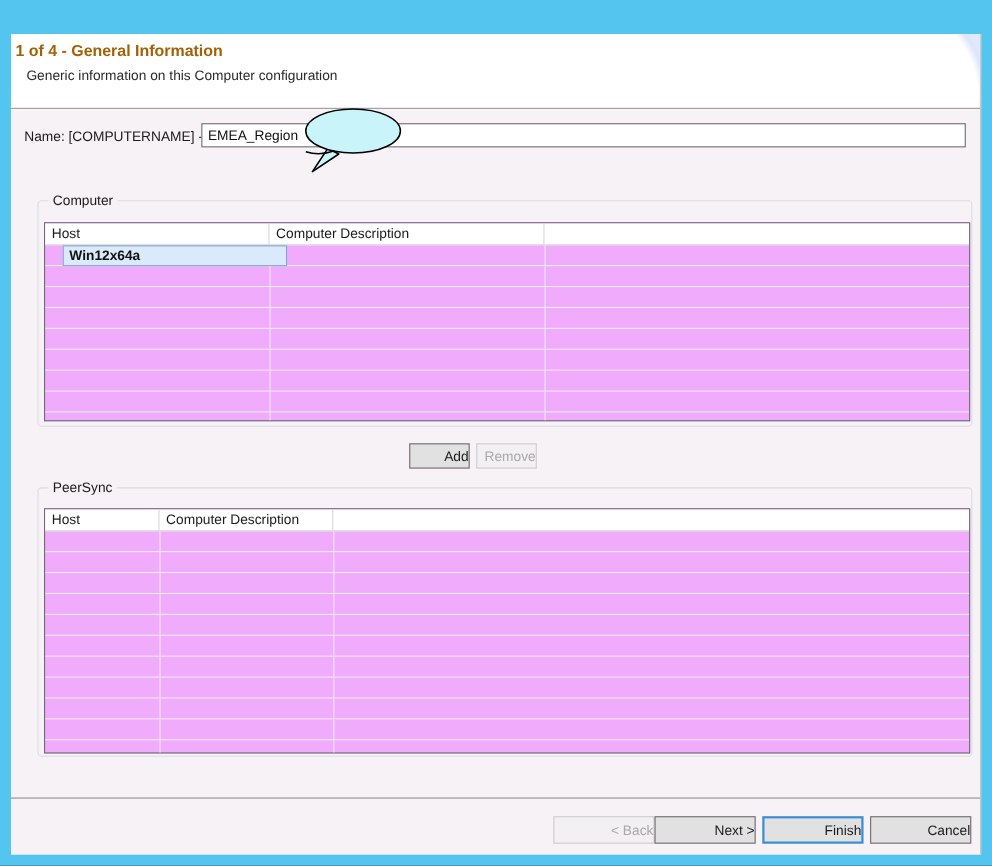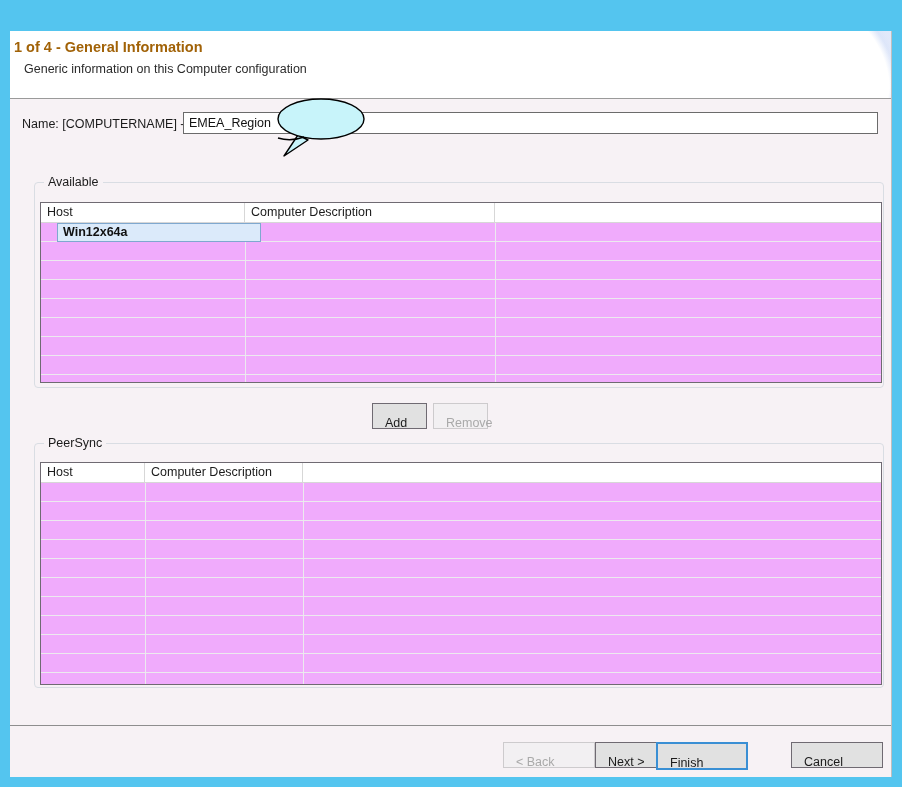--- a/index.html
+++ b/index.html
@@ -254,22 +254,22 @@
 
   
   .btn {
     font-family: "Liberation Sans", sans-serif;
     font-size: 12.5px;
     color: #1b1b1b;
     background: #e1e1e1;
     border: 1px solid #6f6a72;
     box-sizing: border-box;
     cursor: default;
-    text-align: left;
-    padding: 12px;
+    text-align: right;
+    padding: 0;
   }
   .btn.disabled {
     color: #a9a9a9;
     background: #f2f0f2;
     border-color: #cdcbcd;
   }
   .btn.focus { border: 2px solid #3a8fd4; background: #e1e1e1; }
 
   #btn-add    { position: absolute; left: 362px; top: 372px; width: 55px; height: 23px; }
   #btn-remove { position: absolute; left: 423px; top: 372px; width: 55px; height: 23px; }
@@ -277,21 +277,21 @@
   
   .footer-sep {
     position: absolute;
     left: 0; top: 694px;
     width: 882px; height: 1px;
     background: #8e8e8e;
   }
   .footer-btn { position: absolute; top: 711px; height: 25px; width: 92px; }
   #btn-back   { left: 493px; }
   #btn-next   { left: 585px; }
-  #btn-finish { left: 646px; }
+  #btn-finish { left: 683px; }
   #btn-cancel { left: 781px; }
 </style>
 </head>
 <body>
 
 <div class="window">
 
 
   <div class="client">
 
@@ -309,21 +309,21 @@
     <div class="callout">
       <svg width="115" height="64" viewBox="0 0 115 64">
         <path d="M16 62 L40 46 L30 41 Z" fill="#c8f4fa" stroke="#000000" stroke-width="1.4" stroke-linejoin="round"></path>
         <ellipse cx="53" cy="25" rx="43" ry="20" fill="#c8f4fa" stroke="#000000" stroke-width="1.4"></ellipse>
         <path d="M10 44 C 20 47, 28 46, 36 43" fill="none" stroke="#000000" stroke-width="1.4"></path>
       </svg>
     </div>
 
     <fieldset class="groupbox" id="group-available">
 
-      <span class="group-legend">Available</span>
+      <span class="group-legend">Computer</span>
     </fieldset>
 
     <div class="grid" id="grid-available">
       <div class="grid-header">
         <div class="hcell" style="left:0;width:204px;">Host</div>
         <div class="hcell" style="left:204px;width:250px;">Computer Description</div>
         <div class="hcell" style="left:454px;width:386px;border-right:none;"></div>
       </div>
       <div class="grid-body">
         <div class="grow row-selected">

